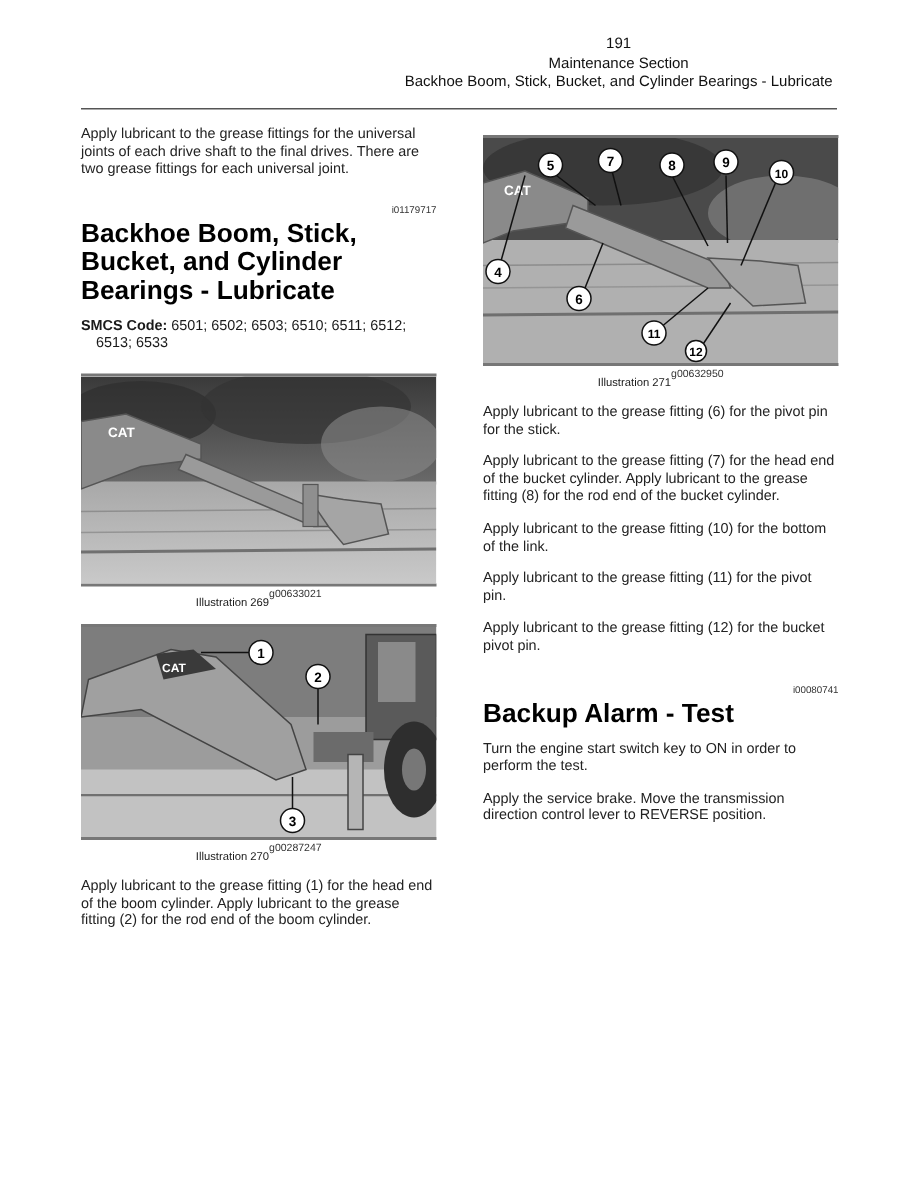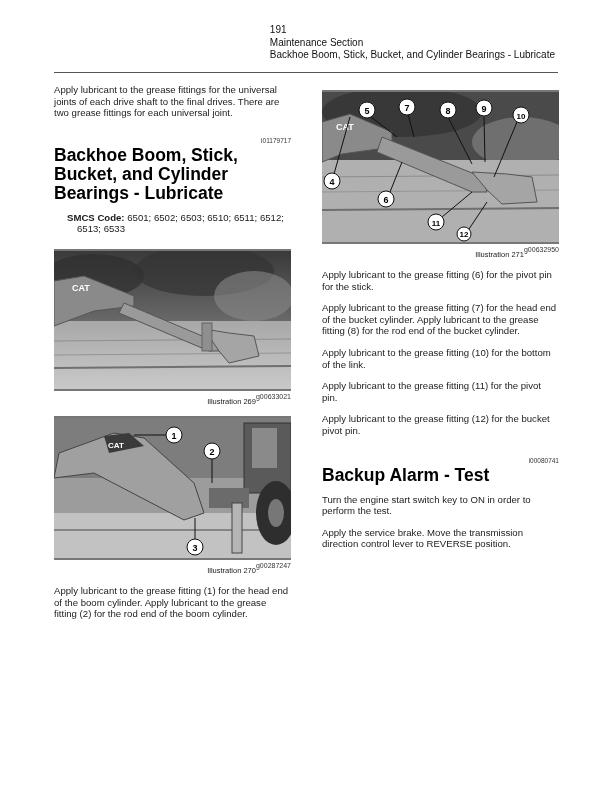--- a/index.html
+++ b/index.html
@@ -1,31 +1,31 @@
 <!DOCTYPE html>
 <html><head>
 <meta charset="utf-8">
 <style>
   html, body { margin: 0; padding: 0; background: #ffffff; }
   body { width: 612px; height: 792px; position: relative; overflow: hidden;
          font-family: "Liberation Sans", sans-serif; color: #1a1a1a; }
-  .hdr { position: absolute; right: 57px; top: 24px; text-align: left;
+  .hdr { position: absolute; right: 57px; top: 24px; text-align: center;
          font-size: 10px; line-height: 12.5px; color: #111; }
   .hdr-rule { position: absolute; left: 54px; right: 54px; top: 72px; height: 1px; background: #555; }
   .col { position: absolute; top: 84px; width: 237px; }
   .col.left { left: 54px; }
   .col.right { left: 322px; }
   p.body { margin: 0 0 10px 0; font-size: 9.6px; line-height: 11.6px; color: #222; }
   .ref { font-size: 6.5px; text-align: right; color: #333; margin: 0 0 2px 0; }
   h1.sect { margin: 0 0 9px 0; font-size: 17.5px; line-height: 19px; font-weight: bold; color: #000; }
-  .smcs { font-size: 9.6px; line-height: 11.6px; margin: 0 0 14px 13px; padding-left: 10px; text-indent: -10px; }
+  .smcs { font-size: 9.6px; line-height: 11.6px; margin: 0 0 14px 0; padding-left: 10px; text-indent: -10px; }
   .smcs b { font-weight: bold; }
   .fig { border-top: 2px solid #777; border-bottom: 2px solid #777; position: relative; overflow: hidden; }
   .fig svg { display: block; }
-  .cap { display: flex; justify-content: flex-end; align-items: flex-start; margin: 2px 0 10px 0; }
+  .cap { display: flex; justify-content: center; align-items: flex-start; margin: 2px 0 10px 0; }
   .cap .lbl { font-size: 7.5px; margin-top: 4px; }
   .cap .gid { font-size: 7px; color: #333; }
   .callout-num { font-family: "Liberation Sans", sans-serif; font-size: 9px; font-weight: bold; }
 </style>
 </head>
 <body>
 
 <div class="hdr">
   <div>191</div>
   <div>Maintenance Section</div>

